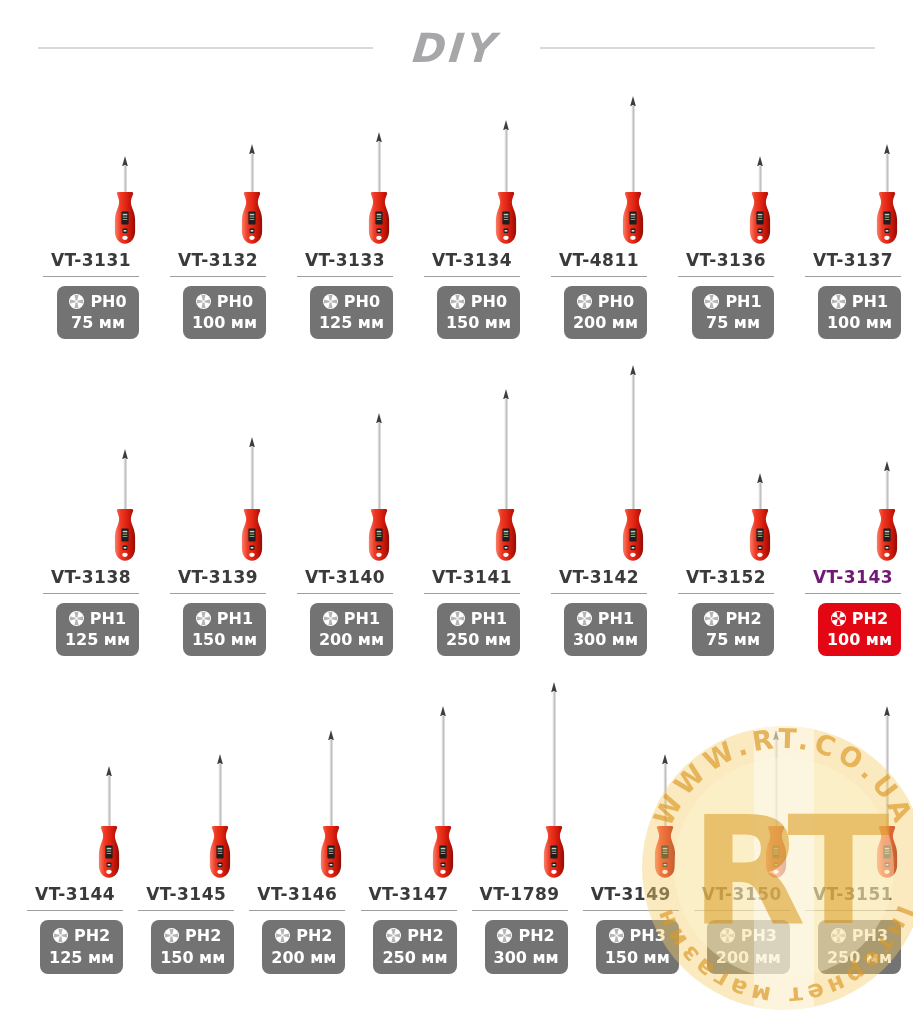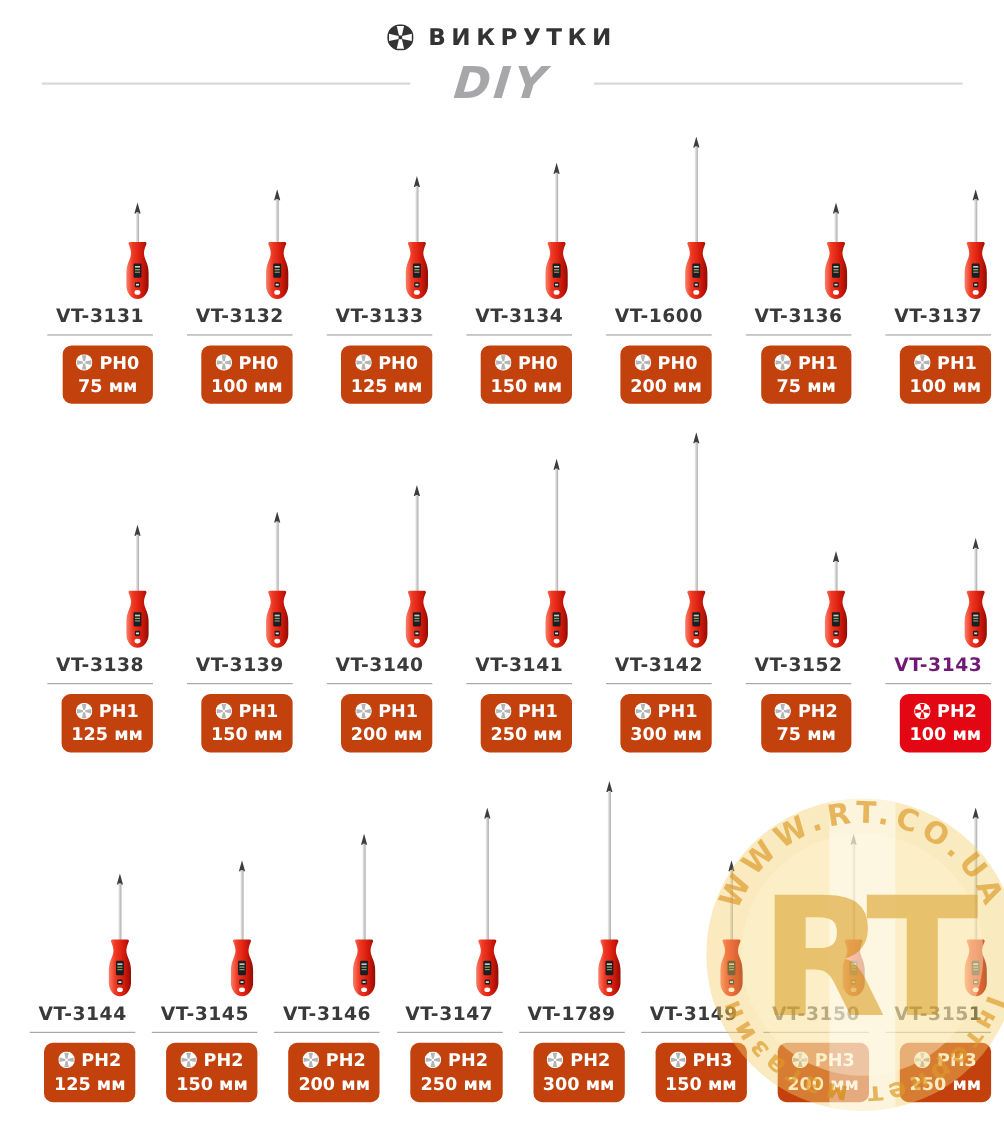--- a/index.html
+++ b/index.html
@@ -22,21 +22,21 @@
   .row{display:flex;justify-content:space-evenly;align-items:flex-start;padding:0 12px;margin-top:18px;}
   .card{flex:1;display:flex;flex-direction:column;align-items:flex-end;min-width:0;}
   .sd-area{display:flex;align-items:flex-end;justify-content:center;}
   .model{
     font-weight:bold;font-size:17px;color:#3a3a3a;letter-spacing:.5px;
     margin-top:6px;padding-bottom:6px;border-bottom:1px solid #9f9f9f;
     width:96px;text-align:center;white-space:nowrap;
   }
   .model.red{color:#701a75;}
   .badge{
-    margin-top:9px;background:#c2410c;color:#ffffff;border-radius:8px;
+    margin-top:9px;background:#737373;color:#ffffff;border-radius:8px;
     padding:5px 9px 6px;font-weight:bold;font-size:16px;line-height:1.32;
     text-align:center;min-width:64px;white-space:nowrap;
   }
   .badge.red{background:#e30613;}
   .badge .l1{display:flex;align-items:center;justify-content:center;gap:6px;}
   .badge .ph-icon{display:inline-flex;}
   .badge svg .cross{fill:#b4b4b4;}
   .badge.red svg .cross{fill:#e30613;}
   
   .watermark{
@@ -58,34 +58,20 @@
     </linearGradient>
     <linearGradient id="shaftG" x1="0" y1="0" x2="1" y2="0">
       <stop offset="0" stop-color="#ececec"></stop>
       <stop offset="0.5" stop-color="#cfcfcf"></stop>
       <stop offset="1" stop-color="#a8a8a8"></stop>
     </linearGradient>
   </defs>
 </svg>
 
 <div class="header">
-  <div class="title-row">
-    <span style="display:inline-flex">
-      <svg width="24" height="24" viewBox="0 0 16 16">
-        <circle cx="8" cy="8" r="8" fill="#333333"></circle>
-        <g fill="#ffffff">
-          <polygon points="5.8,1.1 10.2,1.1 8.9,6.9 7.1,6.9"></polygon>
-          <polygon points="5.8,1.1 10.2,1.1 8.9,6.9 7.1,6.9" transform="rotate(90 8 8)"></polygon>
-          <polygon points="5.8,1.1 10.2,1.1 8.9,6.9 7.1,6.9" transform="rotate(180 8 8)"></polygon>
-          <polygon points="5.8,1.1 10.2,1.1 8.9,6.9 7.1,6.9" transform="rotate(270 8 8)"></polygon>
-        </g>
-      </svg>
-    </span>
-    <span class="title">ВИКРУТКИ</span>
-  </div>
   <div class="brand-row">
     <span class="brand-line"></span>
     <span class="brand">DIY</span>
     <span class="brand-line"></span>
   </div>
 </div>
 
 <div id="grid">
     <div class="row">
       <div class="card">
@@ -242,21 +228,21 @@
               <rect x="10.4" y="19.5" width="7.2" height="13" rx="1" fill="#1e1e1e"></rect>
               <rect x="11.7" y="21.8" width="4.6" height="1.5" fill="#e8e8e8" opacity="0.85"></rect>
               <rect x="11.7" y="24.6" width="4.6" height="1.2" fill="#9bd06a" opacity="0.8"></rect>
               <rect x="11.7" y="27" width="4.6" height="1" fill="#cccccc" opacity="0.7"></rect>
               <rect x="11.6" y="36.5" width="4.8" height="4.6" rx="0.8" fill="#1e1e1e"></rect>
               <rect x="12.6" y="38" width="2.8" height="1.6" fill="#ffffff" opacity="0.85"></rect>
               <ellipse cx="14" cy="45.8" rx="2.7" ry="2.1" fill="#fdfdfd"></ellipse>
             </g>
           </svg>
         </div>
-    <div class="model">VT-1600</div>
+    <div class="model">VT-4811</div>
     <div class="badge">
       <span class="l1">
         <span class="ph-icon">
           <svg width="15" height="15" viewBox="0 0 16 16">
             <circle cx="8" cy="8" r="8" fill="#ffffff"></circle>
             <g class="cross">
               <polygon points="5.8,1.1 10.2,1.1 8.9,6.9 7.1,6.9"></polygon>
               <polygon points="5.8,1.1 10.2,1.1 8.9,6.9 7.1,6.9" transform="rotate(90 8 8)"></polygon>
               <polygon points="5.8,1.1 10.2,1.1 8.9,6.9 7.1,6.9" transform="rotate(180 8 8)"></polygon>
               <polygon points="5.8,1.1 10.2,1.1 8.9,6.9 7.1,6.9" transform="rotate(270 8 8)"></polygon>

